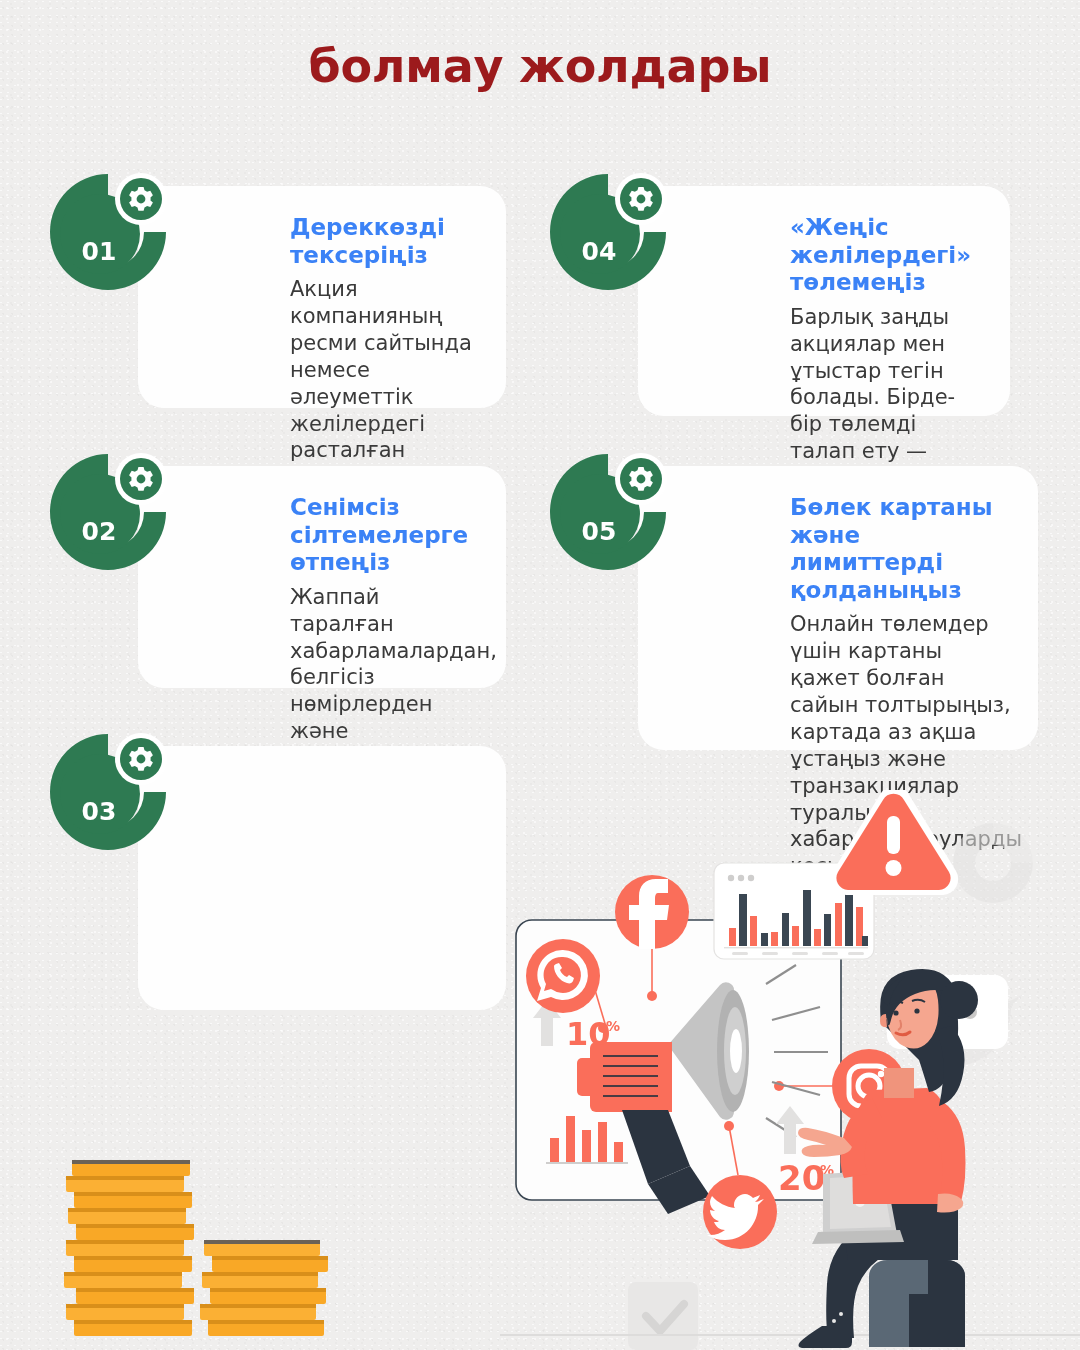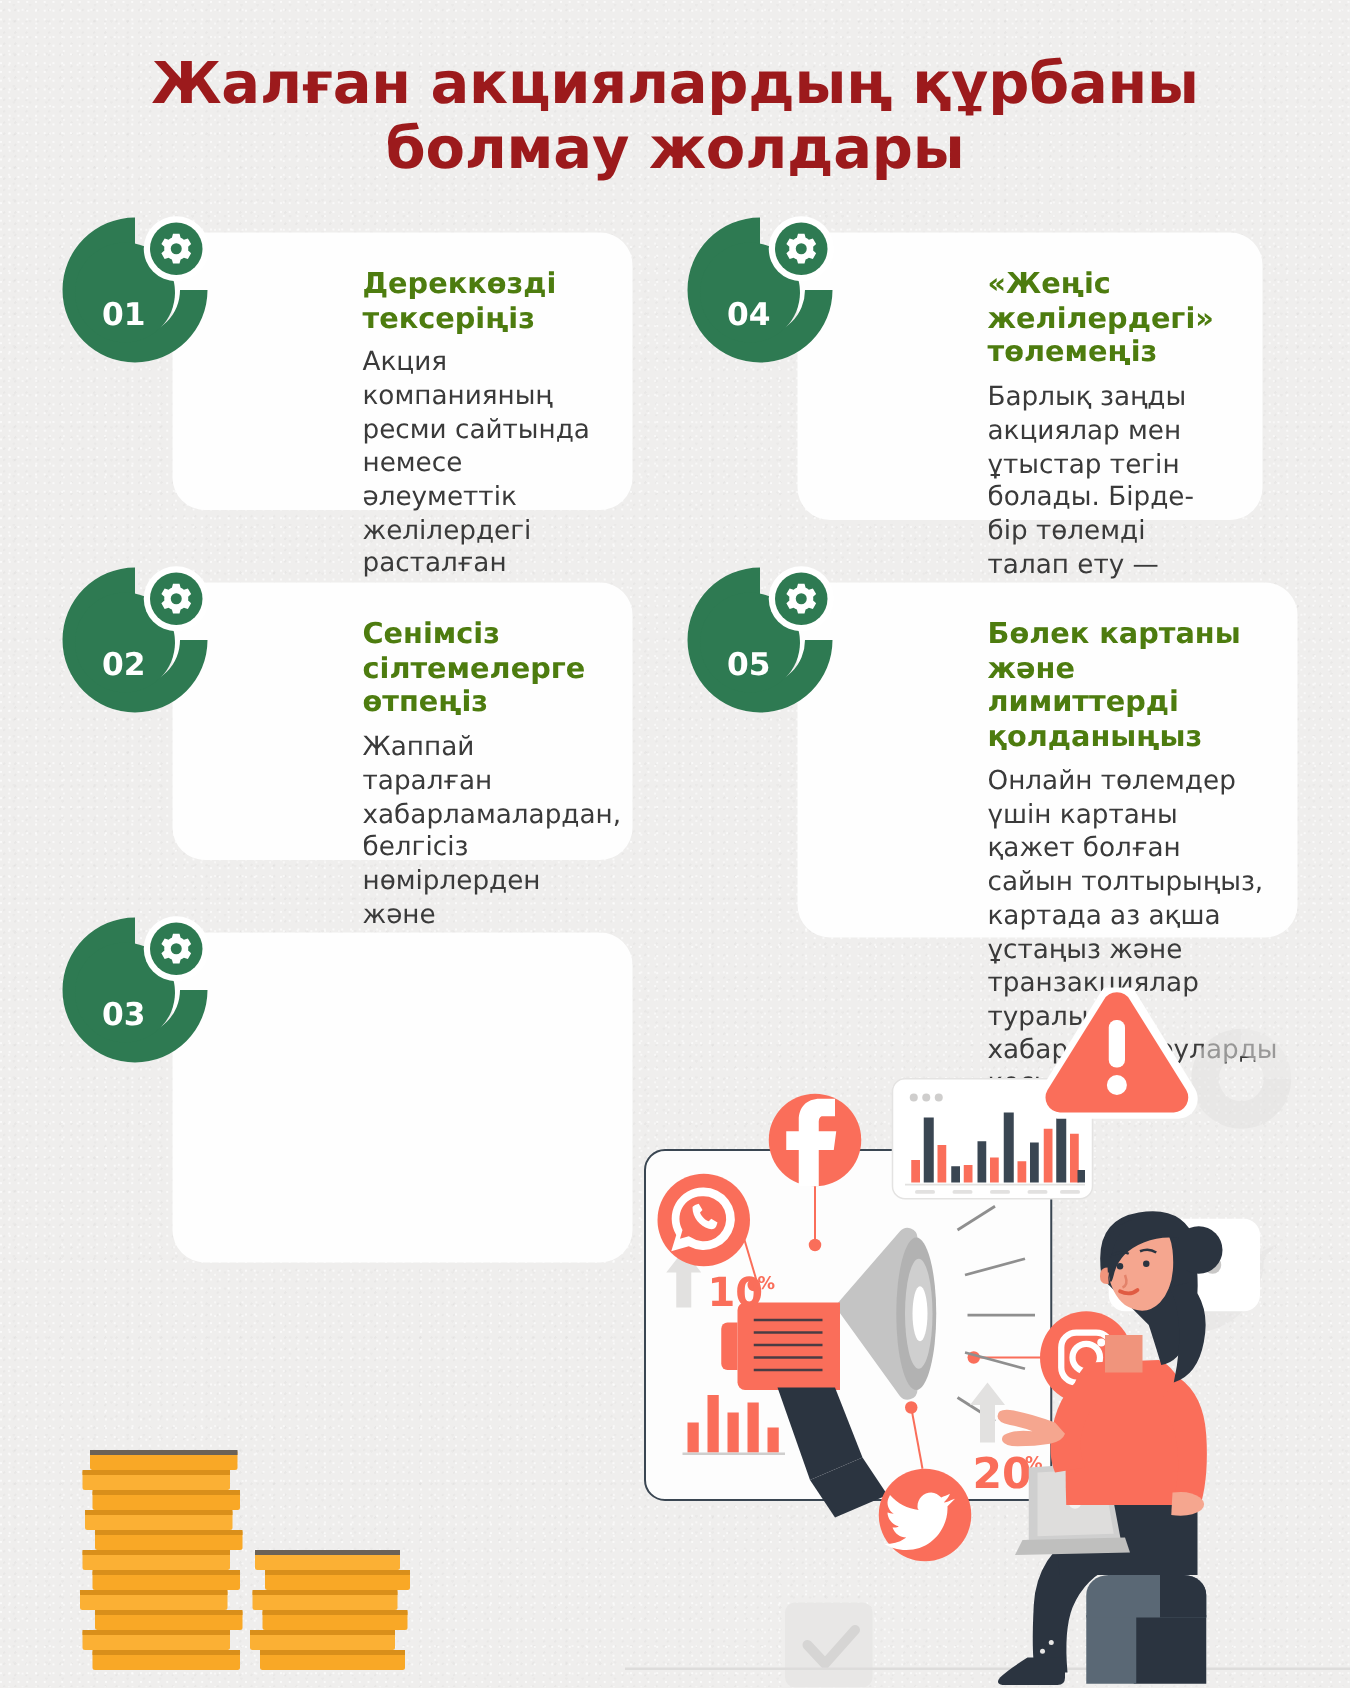--- a/index.html
+++ b/index.html
@@ -40,21 +40,21 @@
   .card{
     position:absolute;
     background:#fefefe;
     border-radius:26px;
   }
   .card .inner{
     position:absolute;
     left:152px;right:24px;top:28px;
   }
   .card .ct{
-    font-size:23px;font-weight:bold;color:#4d7c0f;
+    font-size:23px;font-weight:bold;color:#3b82f6;
     line-height:1.2;margin:0 0 7px 0;
   }
   .card .cb{
     font-size:21px;color:#3a3a3a;line-height:1.28;margin:0;
   }
 
   
   .badge{position:absolute;left:0;top:0;width:140px;height:140px;}
   .badge svg{position:absolute;left:0;top:0;}
   .badge .num{
@@ -81,21 +81,20 @@
   .coins{position:absolute;left:60px;top:1140px;width:320px;height:212px;}
 </style>
 </head>
 <body>
 
 <div class="noise"></div>
 
 <div class="stage">
 
   <div class="title">
-    <span>Жалған акциялардың құрбаны</span>
     <span class="l2">болмау жолдары</span>
   </div>
 
   <div class="card" id="card1">
     <div class="badge">
       <svg width="140" height="140" viewBox="0 0 140 140">
         <path d="M70 12 A58 58 0 1 0 128 70 L106 70 A36 36 0 1 1 70 34 Z" fill="#2e7a52"></path>
         <circle cx="62" cy="72" r="40" fill="#2e7a52"></circle>
         <circle cx="103" cy="37" r="26" fill="#ffffff"></circle>
         <circle cx="103" cy="37" r="21" fill="#2e7a52"></circle>

